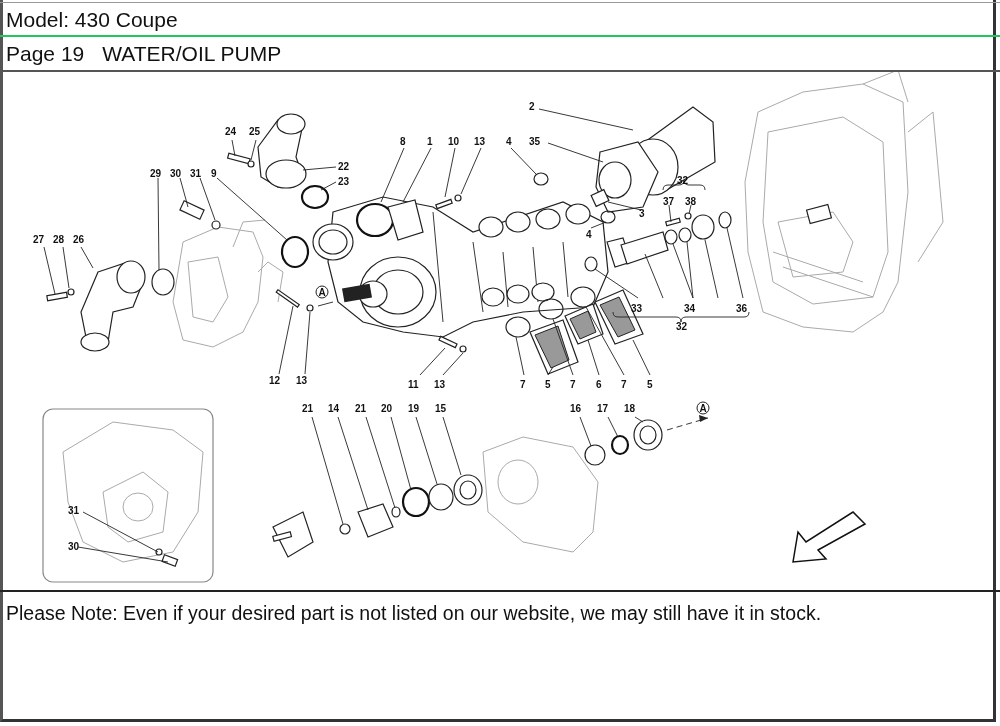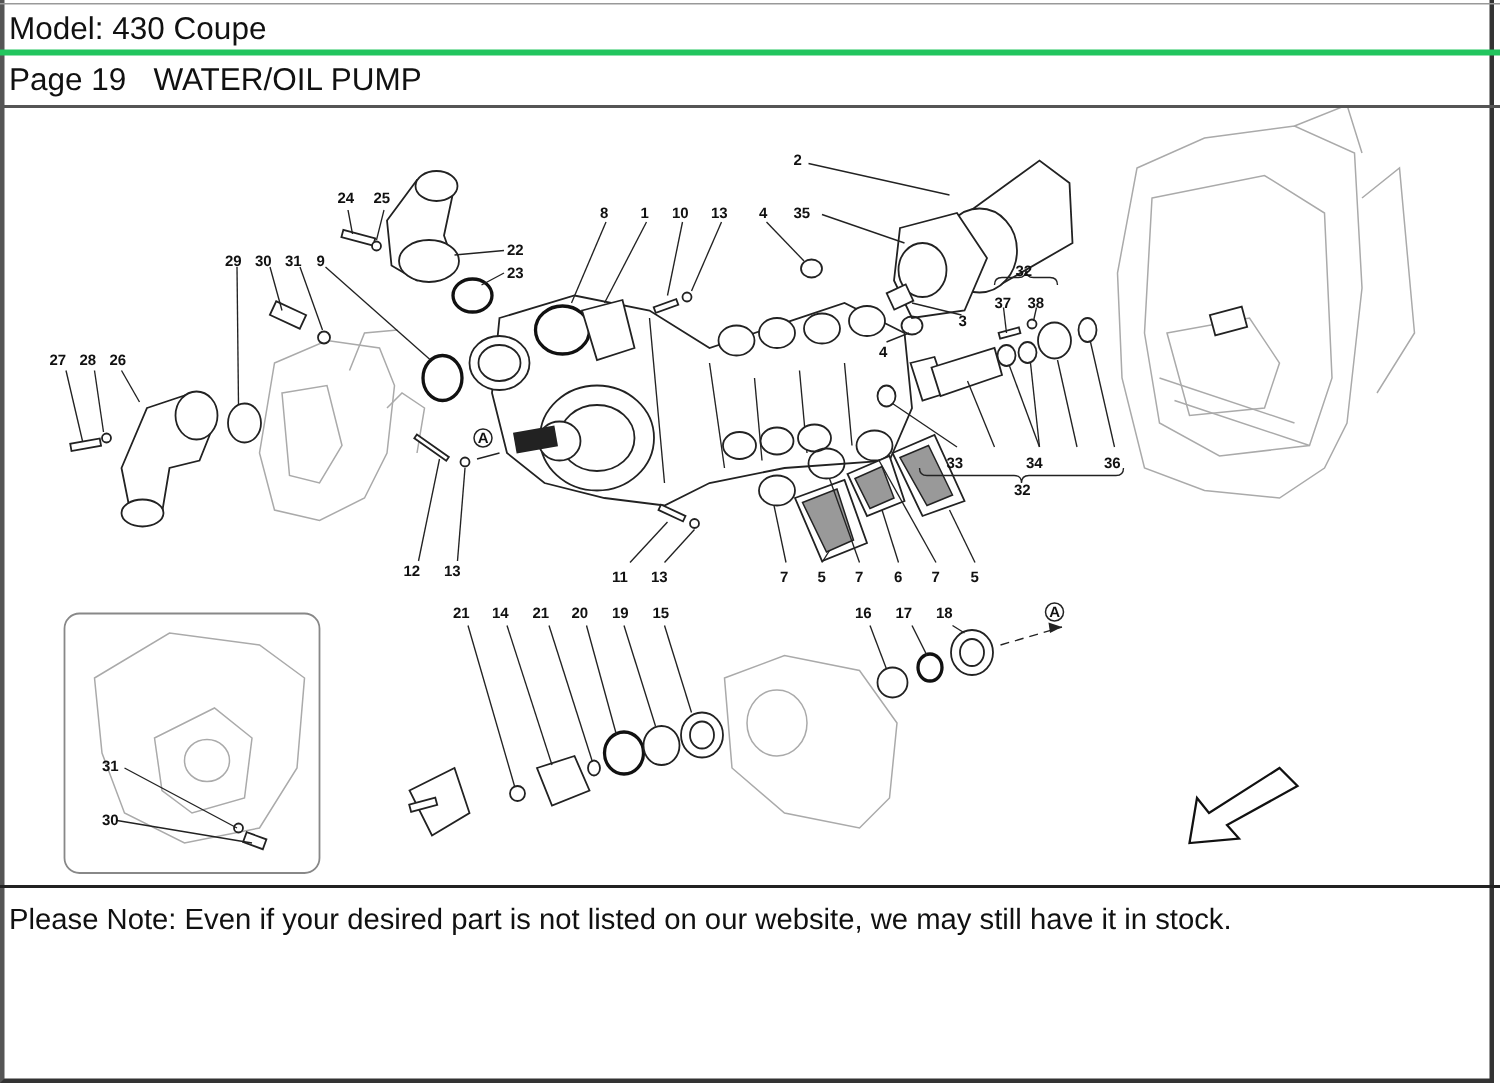--- a/index.html
+++ b/index.html
@@ -1,19 +1,19 @@
 <!DOCTYPE html>
 <html><head>
 <meta charset="utf-8">
 <style>
   html, body { margin:0; padding:0; background:#ffffff; }
   body { width:1000px; height:726px; position:relative; overflow:hidden; font-family:"Liberation Sans", sans-serif; }
   .frame { position:absolute; left:0; top:0; width:996px; height:722px; border-left:3px solid #555; border-right:3px solid #333; border-bottom:3px solid #333; box-sizing:border-box; background:#fff; }
   .hdr { position:absolute; left:0; width:1000px; box-sizing:border-box; font-family:"Liberation Sans", sans-serif; font-size:21px; color:#111; padding-left:6px; line-height:34px; }
-  .hdr1 { top:2px; height:35px; border-top:1px solid #999; border-bottom:4px solid #22c55e; }
+  .hdr1 { top:2px; height:35px; border-top:1px solid #999; border-bottom:2px solid #22c55e; }
   .hdr2 { top:37px; height:35px; border-bottom:2px solid #555; }
   .hdr2 .gap { display:inline-block; width:18px; }
   .diagram { position:absolute; left:3px; top:72px; width:994px; height:518px; }
   .note { position:absolute; left:0; top:590px; width:1000px; height:145px; border-top:2px solid #222; box-sizing:border-box; padding:6px 0 0 6px; font-size:19.5px; color:#111; line-height:30px; }
   svg text.lbl { font-family:"Liberation Sans", sans-serif; font-weight:bold; font-size:10px; fill:#111; }
   .ln { stroke:#222; stroke-width:0.9; fill:none; }
   .ghost { stroke:#aaa; stroke-width:1; fill:none; }
   .part { stroke:#222; stroke-width:1.2; fill:#fff; }
   .ring { stroke:#111; stroke-width:2.2; fill:none; }
   .ringthin { stroke:#222; stroke-width:1.2; fill:none; }

